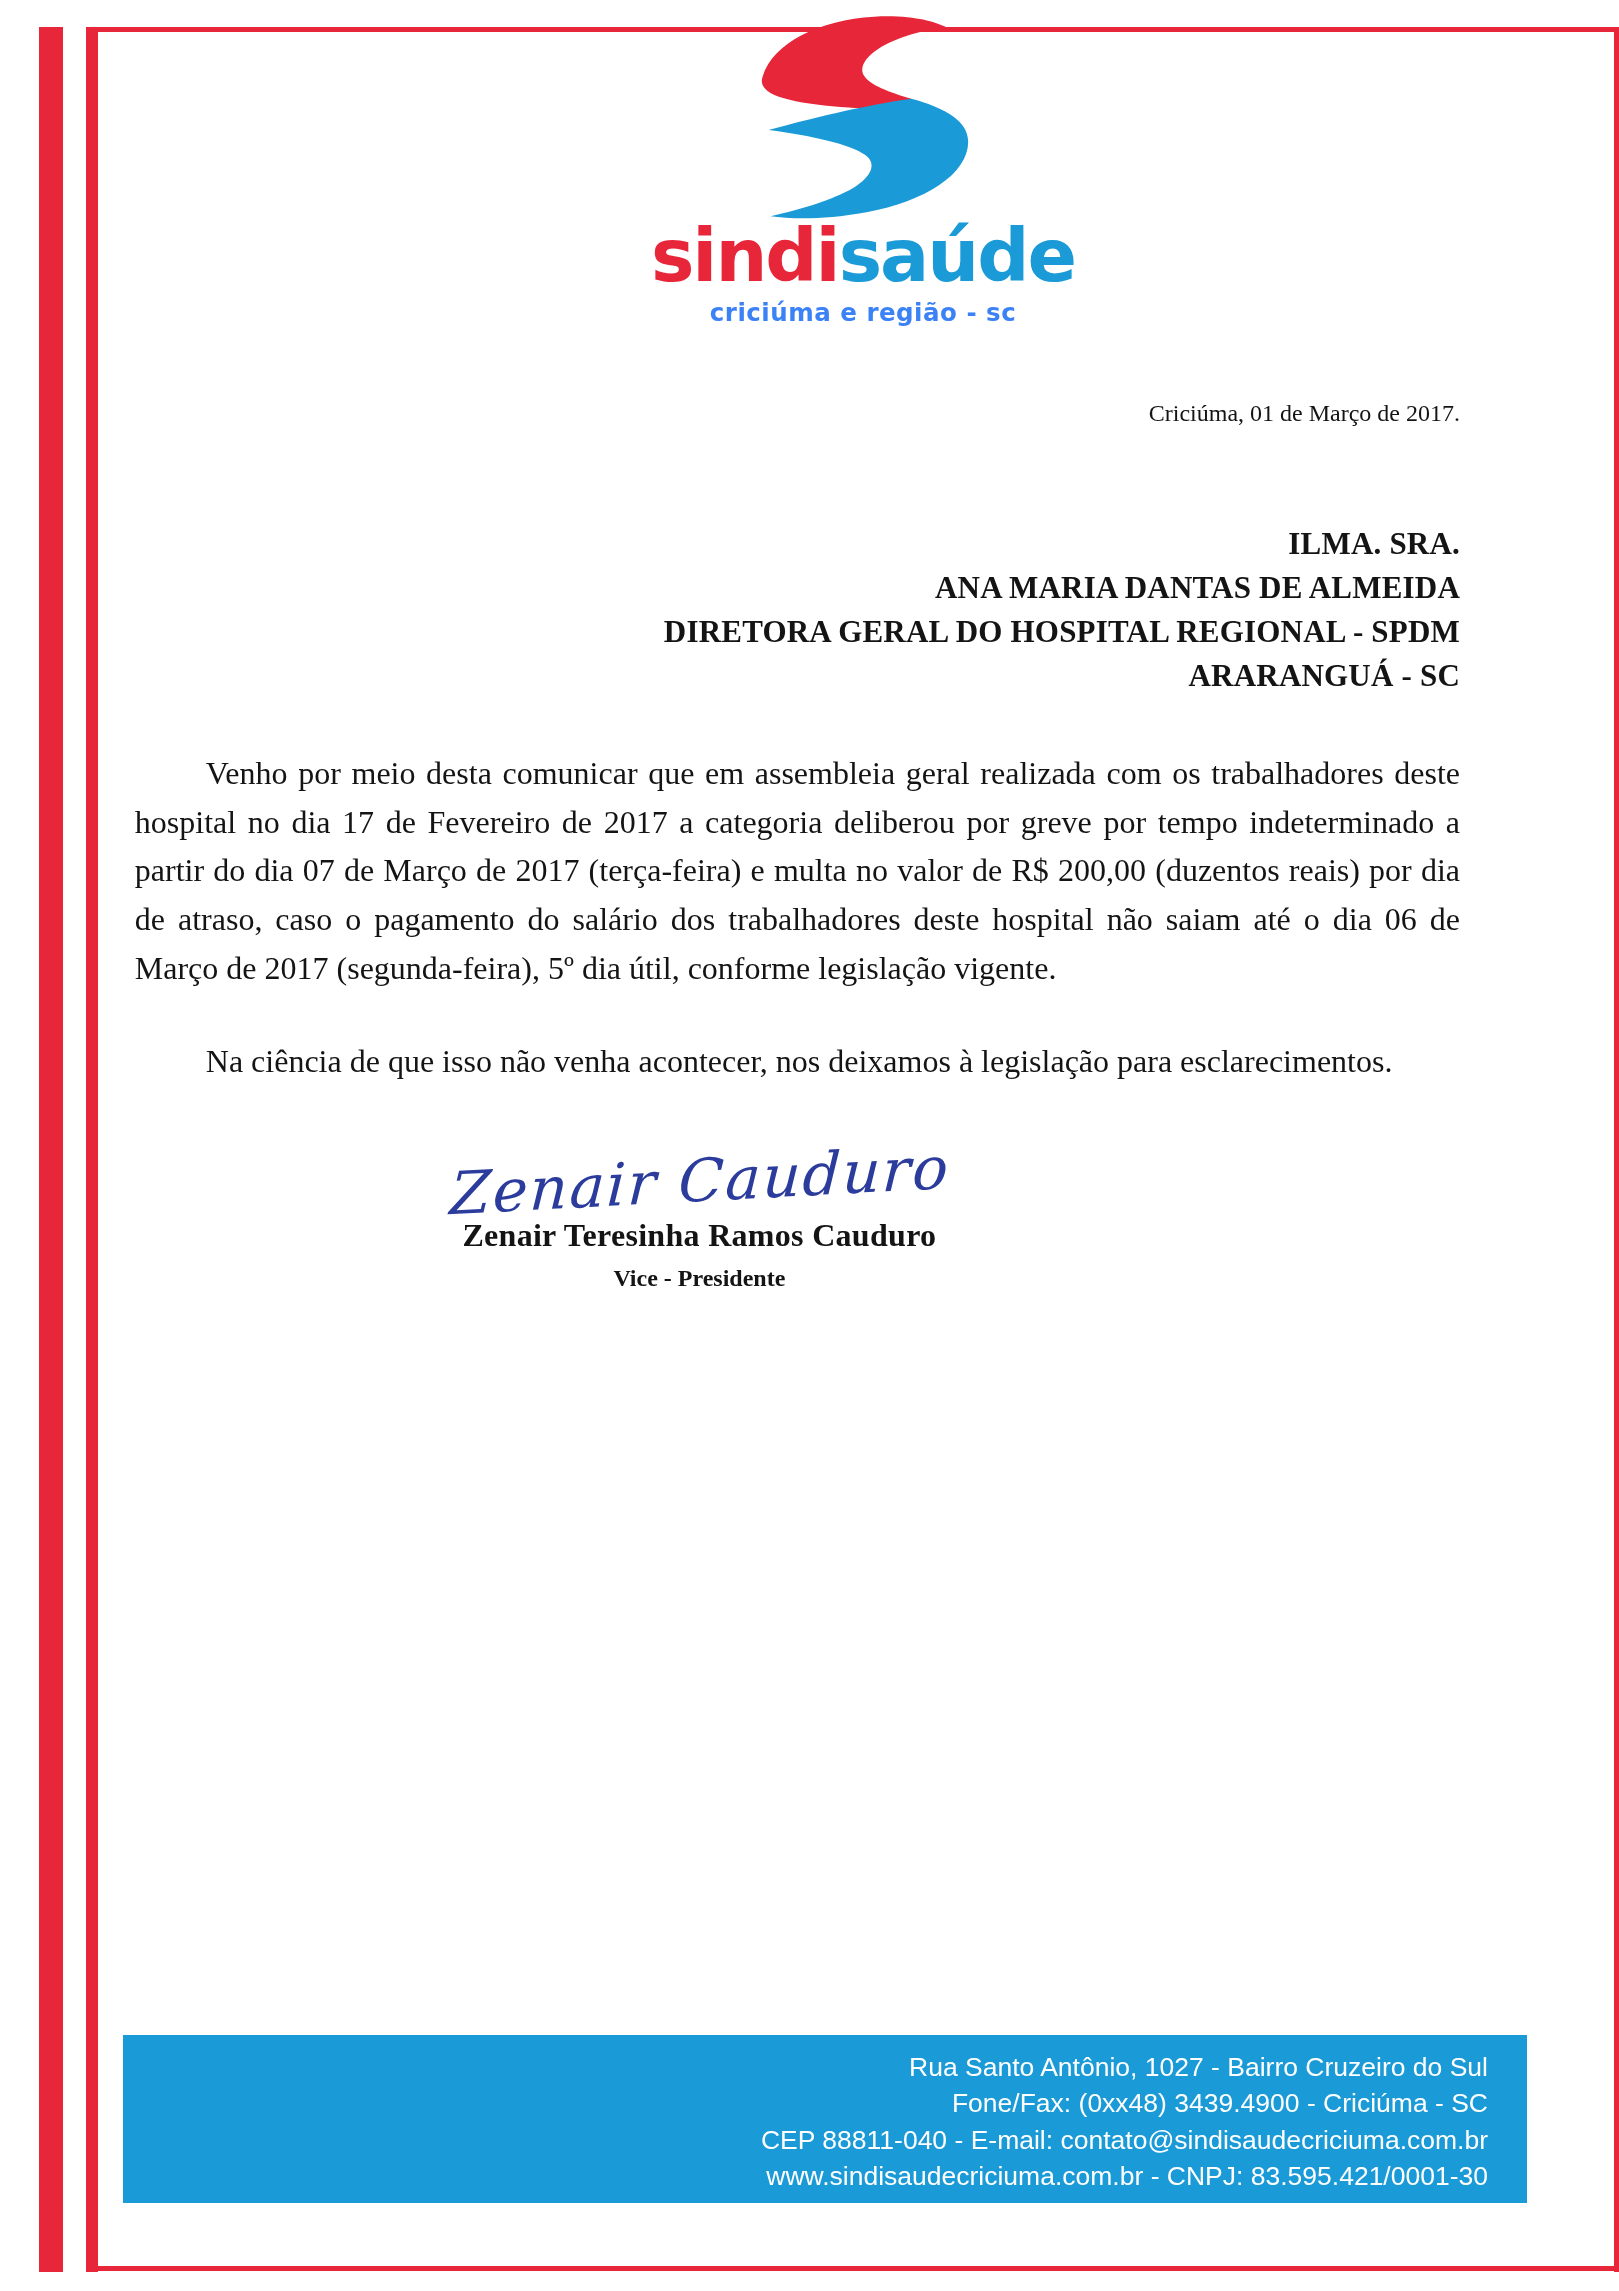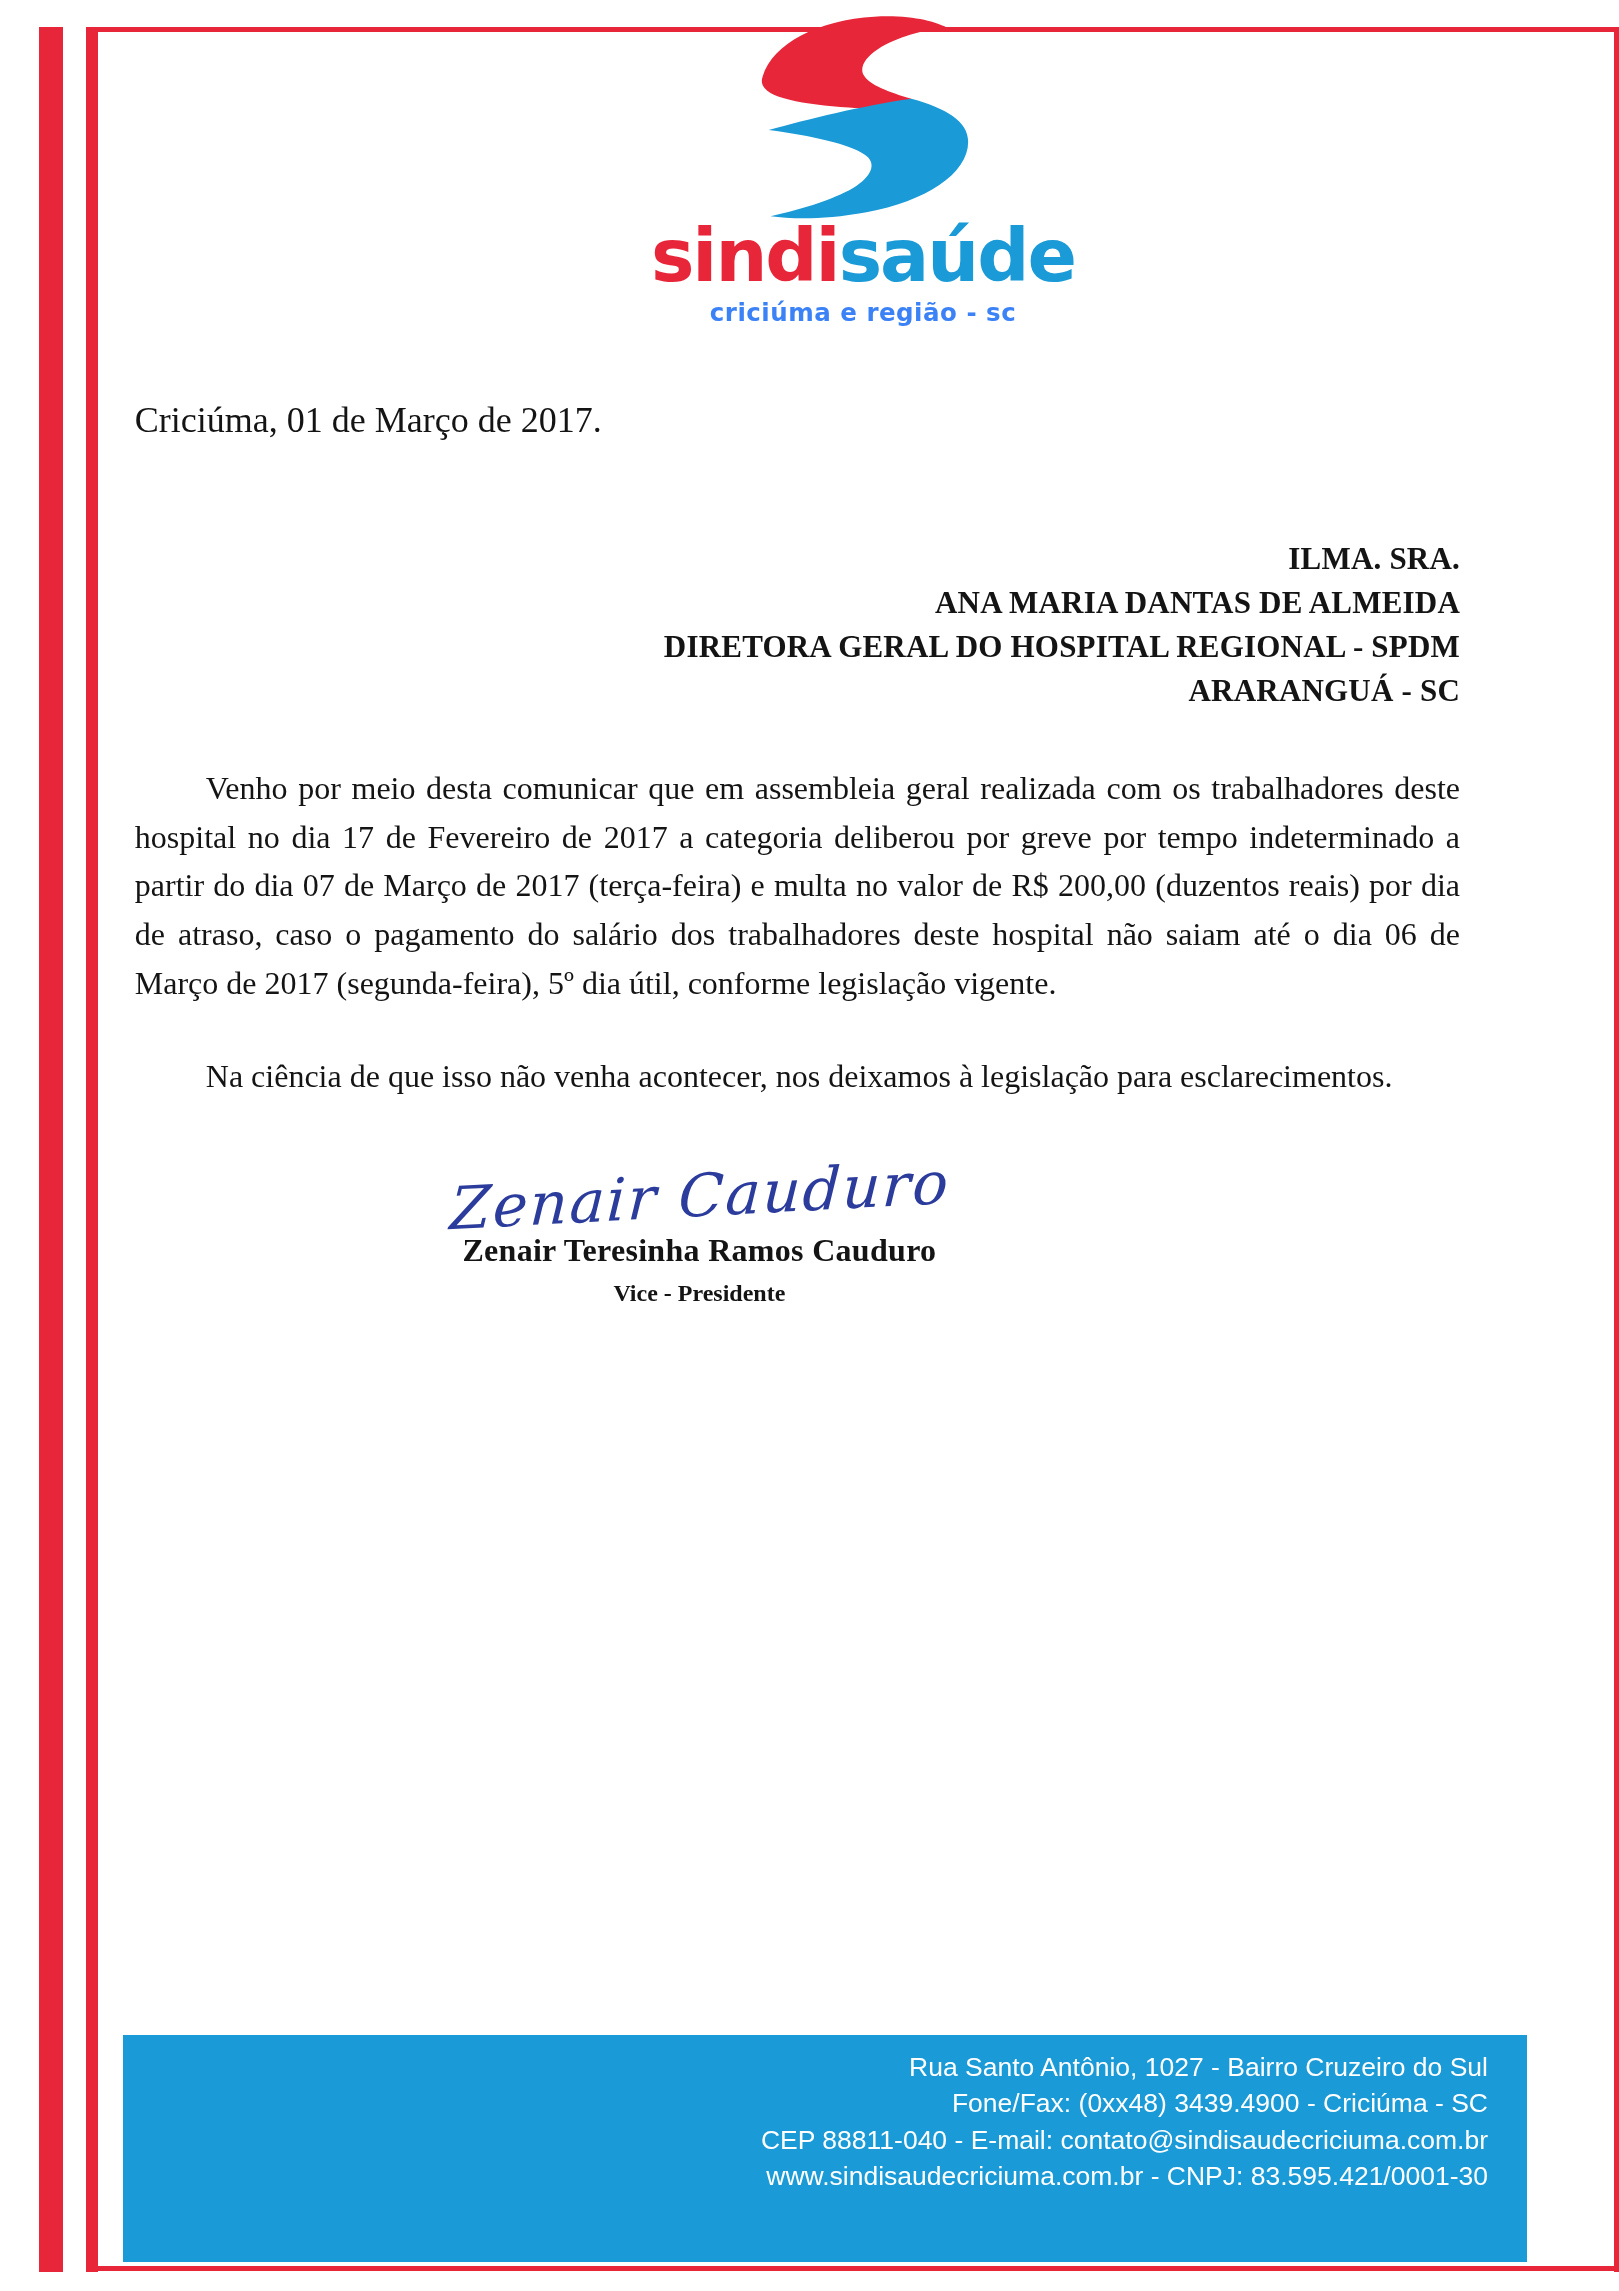--- a/index.html
+++ b/index.html
@@ -105,22 +105,23 @@
 
   
   .letter {
     margin-top: 71px;
     padding-left: 11.8px;
     padding-right: 55px;
     color: #141414;
   }
 
   .date-line {
-    font-size: 36px;
+    font-size: 24px;
     line-height: 1.25;
+    text-align: right;
   }
 
   .addressee {
     margin-top: 94px;
     font-weight: bold;
     font-size: 31px;
     line-height: 1.42;
     letter-spacing: 0.2px;
     text-align: right;
   }
@@ -178,21 +179,21 @@
     font-size: 24px;
     margin-top: 11px;
   }
 
   
   .footer {
     position: absolute;
     left: 123px;
     top: 2035px;
     width: 1404px;
-    height: 227px;
+    height: 168px;
     background: #1a9ad7;
     color: #ffffff;
     font-family: "Liberation Sans", sans-serif;
     font-size: 26.5px;
     line-height: 1.38;
     text-align: right;
     padding: 13.7px 39px 0 0;
   }
   .footer div { white-space: nowrap; }
 </style>

